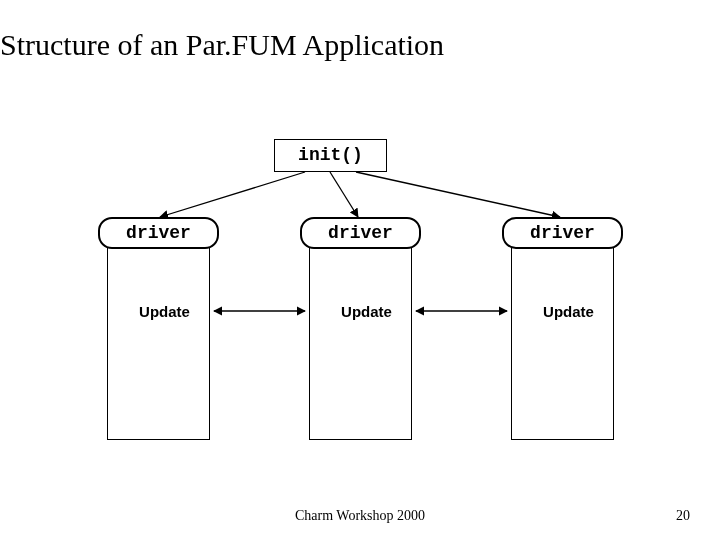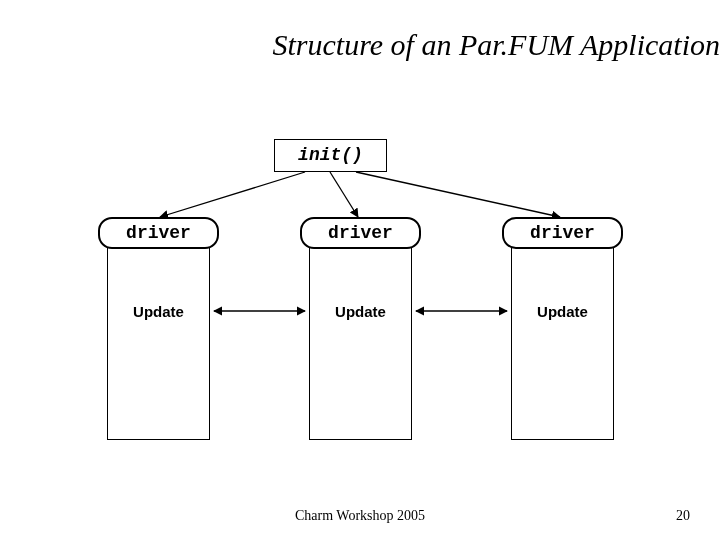--- a/index.html
+++ b/index.html
@@ -14,24 +14,23 @@
   .slide {
     position: relative;
     width: 720px;
     height: 540px;
   }
   .title {
     position: absolute;
     top: 28px;
     left: 0;
     width: 720px;
-    text-align: right;
+    text-align: left;
     font-size: 30px;
     font-weight: 400;
-    font-style: italic;
   }
   .mono {
     font-family: "Courier New", Courier, monospace;
     font-weight: bold;
   }
   .sans {
     font-family: Arial, Helvetica, sans-serif;
     font-weight: bold;
   }
 
@@ -40,21 +39,20 @@
     position: absolute;
     left: 274px;
     top: 139px;
     width: 113px;
     height: 33px;
     border: 1.5px solid #000;
     box-sizing: border-box;
     text-align: center;
     line-height: 30px;
     font-size: 18px;
-    font-style: italic;
   }
 
   
   .col {
     position: absolute;
     top: 225px;
     width: 103px;
     height: 215px;
     border: 1.5px solid #000;
     box-sizing: border-box;
@@ -78,21 +76,21 @@
     font-size: 18px;
   }
   .driver-box.d1 { left: 98px; }
   .driver-box.d2 { left: 300px; }
   .driver-box.d3 { left: 502px; }
 
   
   .update-label {
     position: absolute;
     top: 303px;
-    width: 103px;
+    width: 115px;
     text-align: center;
     font-size: 15px;
   }
   .update-label.u1 { left: 107px; }
   .update-label.u2 { left: 309px; }
   .update-label.u3 { left: 511px; }
 
   
   .footer-center {
     position: absolute;
@@ -148,16 +146,16 @@
   <div class="col c3"></div>
 
   <div class="driver-box d1 mono">driver</div>
   <div class="driver-box d2 mono">driver</div>
   <div class="driver-box d3 mono">driver</div>
 
   <div class="update-label u1 sans">Update</div>
   <div class="update-label u2 sans">Update</div>
   <div class="update-label u3 sans">Update</div>
 
-  <div class="footer-center">Charm Workshop 2005</div>
+  <div class="footer-center">Charm Workshop 2000</div>
   <div class="footer-right">20</div>
 
 </div>
 
 </body></html>

